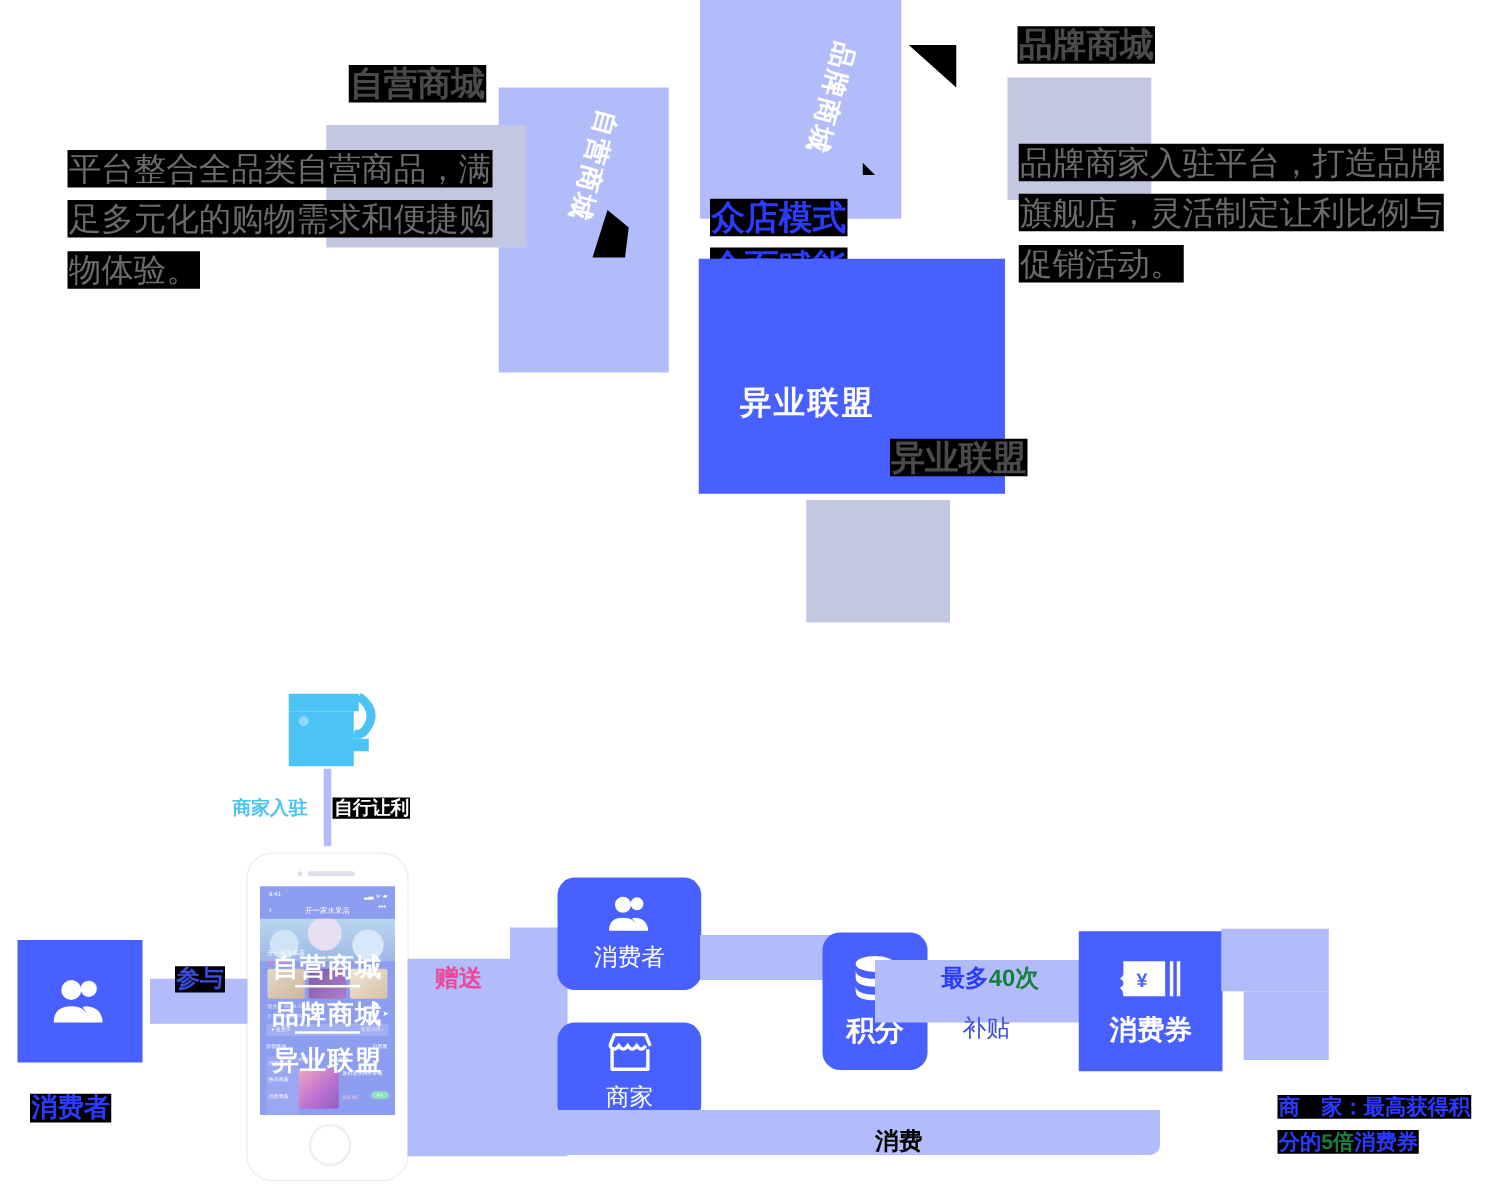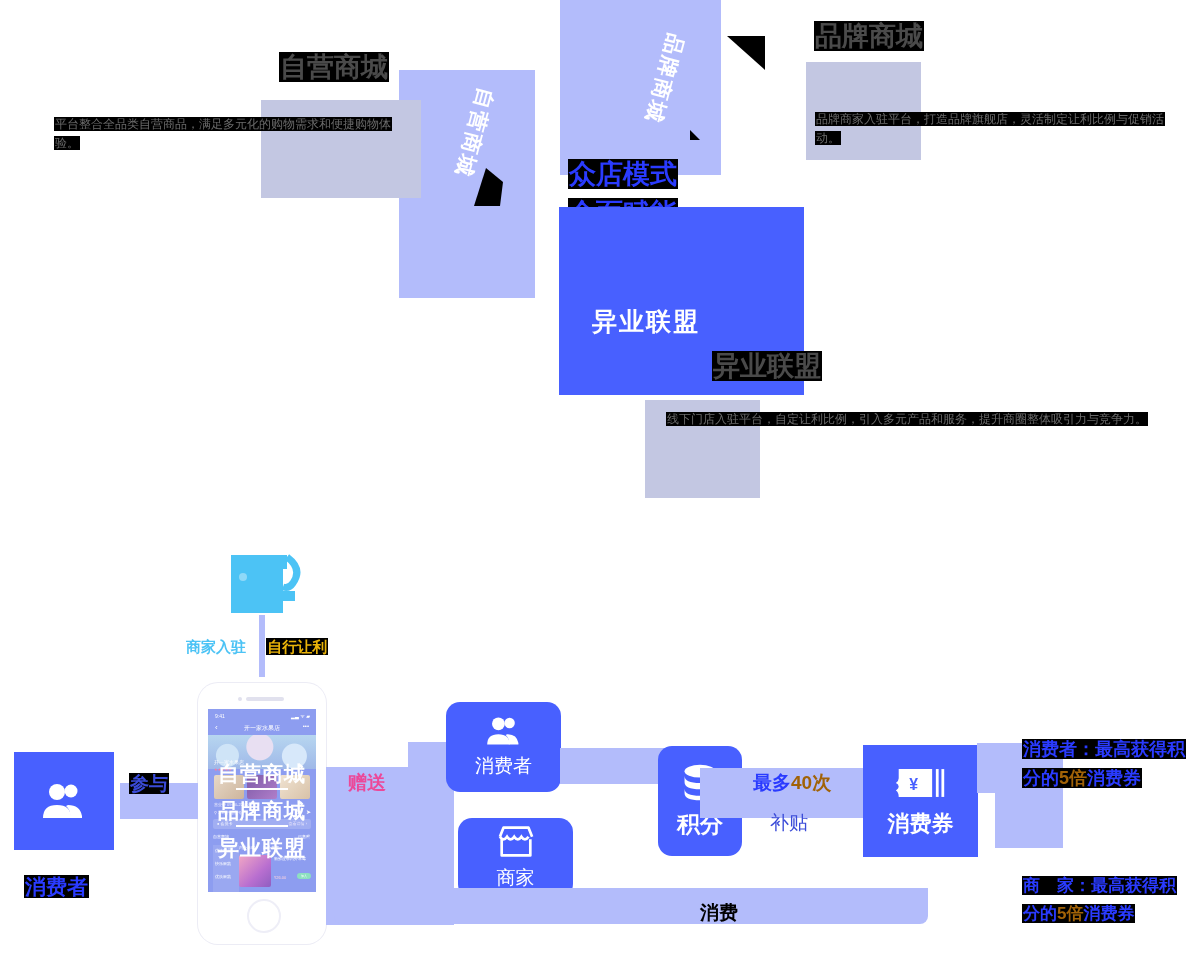--- a/index.html
+++ b/index.html
@@ -35,21 +35,21 @@
     padding:0 1px;
     line-height:1.45;
     box-decoration-break:clone;
     -webkit-box-decoration-break:clone;
   }
 
   .sec-title{
     font-size:27px;font-weight:700;color:#4a4a4a;white-space:nowrap;
   }
   .sec-body{
-    font-size:12px;color:#6b6b6b;line-height:1.55;
+    font-size:26px;color:#6b6b6b;line-height:1.55;
     width:350px;
   }
 
   
   .node-sq{
     background:#4860ff;display:flex;flex-direction:column;
     align-items:center;justify-content:center;color:#fff;
   }
   .node-round{border-radius:14px;}
   .node-label{font-size:19px;color:#fff;margin-top:6px;font-weight:400;}
@@ -65,21 +65,21 @@
   }
   .phone-screen{
     position:absolute;overflow:hidden;background:#8d9df0;
   }
   .ov-txt{
     position:absolute;width:100%;text-align:center;color:#fff;
     font-weight:700;font-size:21px;letter-spacing:1px;
   }
   .ov-rule{position:absolute;height:2px;background:#fff;left:50%;
     transform:translateX(-50%);width:52px;}
-  .redword{color:#a16207;font-weight:700;}
+  .redword{color:#15803d;font-weight:700;}
   .blueword{color:#2a3bff;}
   .cyanword{color:#4cc3f5;font-weight:700;}
 </style>
 </head>
 <body>
 
 <div class="stage">
 
   <div class="abs panel-light" style="left:399px;top:70px;width:136px;height:228px;"></div>
 
@@ -136,38 +136,35 @@
   <div class="abs panel-strong" style="left:559px;top:207px;width:245px;height:188px;"></div>
 
   <div class="abs" style="left:592px;top:305px;color:#fff;font-size:25px;font-weight:700;letter-spacing:2px;">异业联盟</div>
 
   <div class="abs caption-bg" style="left:645px;top:400px;width:115px;height:98px;"></div>
 
   <div class="abs sec-title" style="left:712px;top:347px;">
     <span class="hl">异业联盟</span>
   </div>
 
-  <div class="abs sec-body" style="left:666px;top:410px;width:490px;">
-    <span class="hl">线下门店入驻平台，自定让利比例，引入多元产品和服务，提升商圈整体吸引力与竞争力。</span>
-  </div>
 
   <svg class="abs" width="82" height="62" style="left:225px;top:553px;">
     <path d="M6 2 H62 V16 H6 Z" fill="#4cc3f5"></path>
     <rect x="6" y="16" width="52" height="44" fill="#4cc3f5"></rect>
     <path d="M62 4 q16 12 6 26 q-4 6 -10 4" fill="none" stroke="#4cc3f5" stroke-width="7"></path>
     <rect x="56" y="38" width="14" height="10" fill="#4cc3f5"></rect>
     <circle cx="18" cy="24" r="4" fill="#8fd9f8"></circle>
   </svg>
 
   <div class="abs connector" style="left:259px;top:615px;width:6px;height:62px;"></div>
 
   <div class="abs" style="left:186px;top:636px;font-size:15px;font-weight:700;white-space:nowrap;">
     <span class="cyanword">商家入驻</span>
     <span style="display:inline-block;width:12px;"></span>
-    <span class="hl" style="color:#eab308;text-align:center;">自行让利</span>
+    <span class="hl" style="color:#ffffff;text-align:center;">自行让利</span>
   </div>
 
   <div class="abs phone" style="left:198px;top:683px;width:128px;height:261px;">
     <div class="abs" style="left:48px;top:14px;width:38px;height:4px;border-radius:2px;background:#e1e1ee;"></div>
     <div class="abs" style="left:40px;top:14px;width:4px;height:4px;border-radius:50%;background:#e1e1ee;"></div>
     <div class="abs" style="left:49px;top:216px;width:30px;height:30px;border-radius:50%;border:2px solid #eeeef7;"></div>
 
     <div class="phone-screen" style="left:10px;top:26px;width:108px;height:183px;">
 
       <div class="abs" style="left:7px;top:4px;font-size:5px;color:#fff;">9:41</div>
@@ -238,39 +235,39 @@
       <circle cx="31" cy="10" r="6.5" fill="#fff"></circle>
       <path d="M3 37 q0-13 14-13 q14 0 14 13 z" fill="#fff"></path>
       <path d="M28 24 q12 0 14 11 l0 2 l-12 0 q1-8 -4-12 z" fill="#fff"></path>
     </svg>
   </div>
   <div class="abs node-caption" style="left:24px;top:872px;">
     <span class="hl">消费者</span>
   </div>
 
   <div class="abs connector" style="left:120px;top:783px;width:78px;height:36px;"></div>
-  <div class="abs flow-label" style="left:129px;top:770px;">
+  <div class="abs flow-label" style="left:140px;top:770px;">
     <span class="hl">参与</span>
   </div>
 
   <div class="abs connector" style="left:326px;top:767px;width:128px;height:158px;"></div>
   <div class="abs connector" style="left:408px;top:742px;width:120px;height:40px;"></div>
   <div class="abs flow-label-plain" style="left:348px;top:770px;color:#ec4899;font-weight:700;">赠送</div>
 
   <div class="abs node-sq node-round" style="left:446px;top:702px;width:115px;height:90px;">
     <svg width="40" height="32" viewBox="0 0 48 40">
       <circle cx="17" cy="11" r="8" fill="#fff"></circle>
       <circle cx="31" cy="10" r="6.5" fill="#fff"></circle>
       <path d="M3 37 q0-13 14-13 q14 0 14 13 z" fill="#fff"></path>
       <path d="M28 24 q12 0 14 11 l0 2 l-12 0 q1-8 -4-12 z" fill="#fff"></path>
     </svg>
     <div class="node-label">消费者</div>
   </div>
 
-  <div class="abs node-sq node-round" style="left:446px;top:818px;width:115px;height:80px;margin-left:12px;">
+  <div class="abs node-sq node-round" style="left:446px;top:818px;width:115px;height:80px;">
     <svg width="44" height="34" viewBox="0 0 48 38">
       <path d="M6 13 L10 3 H38 L42 13" fill="none" stroke="#fff" stroke-width="3" stroke-linejoin="round"></path>
       <path d="M6 13 q4 6 8 0 q4 6 8 0 q4 6 8 0 q4 6 8 0" fill="none" stroke="#fff" stroke-width="3"></path>
       <path d="M8 16 V34 H40 V16" fill="none" stroke="#fff" stroke-width="3" stroke-linejoin="round"></path>
     </svg>
     <div class="node-label">商家</div>
   </div>
 
   <div class="abs connector" style="left:334px;top:888px;width:594px;height:36px;border-radius:0 0 8px 8px;"></div>
   <div class="abs flow-label-plain" style="left:700px;top:900px;color:#000000;font-weight:700;">消费</div>
@@ -299,21 +296,18 @@
       <path d="M44 6 h3 v30 h-3 z" fill="#fff"></path>
       <path d="M50 6 h3 v30 h-3 z" fill="#fff"></path>
       <text x="20" y="28" font-size="17" font-weight="700" fill="#4860ff" text-anchor="middle" font-family="Liberation Sans, sans-serif">¥</text>
     </svg>
     <div class="node-label" style="font-size:22px;font-weight:700;">消费券</div>
   </div>
 
   <div class="abs connector" style="left:977px;top:743px;width:86px;height:50px;"></div>
   <div class="abs connector" style="left:995px;top:793px;width:68px;height:55px;"></div>
 
-  <div class="abs" style="left:1022px;top:735px;font-size:18px;font-weight:700;line-height:1.62;width:170px;">
-    <span class="hl"><span class="blueword">消费者：</span><span class="blueword">最高获得</span><span class="blueword">积分的</span><span class="redword">5倍</span><span class="blueword">消费券</span></span>
-  </div>
 
   <div class="abs" style="left:1022px;top:872px;font-size:17px;font-weight:700;line-height:1.62;width:170px;">
     <span class="hl"><span class="blueword">商　家：</span><span class="blueword">最高获得</span><span class="blueword">积分的</span><span class="redword">5倍</span><span class="blueword">消费券</span></span>
   </div>
 
 </div>
 
 </body></html>

